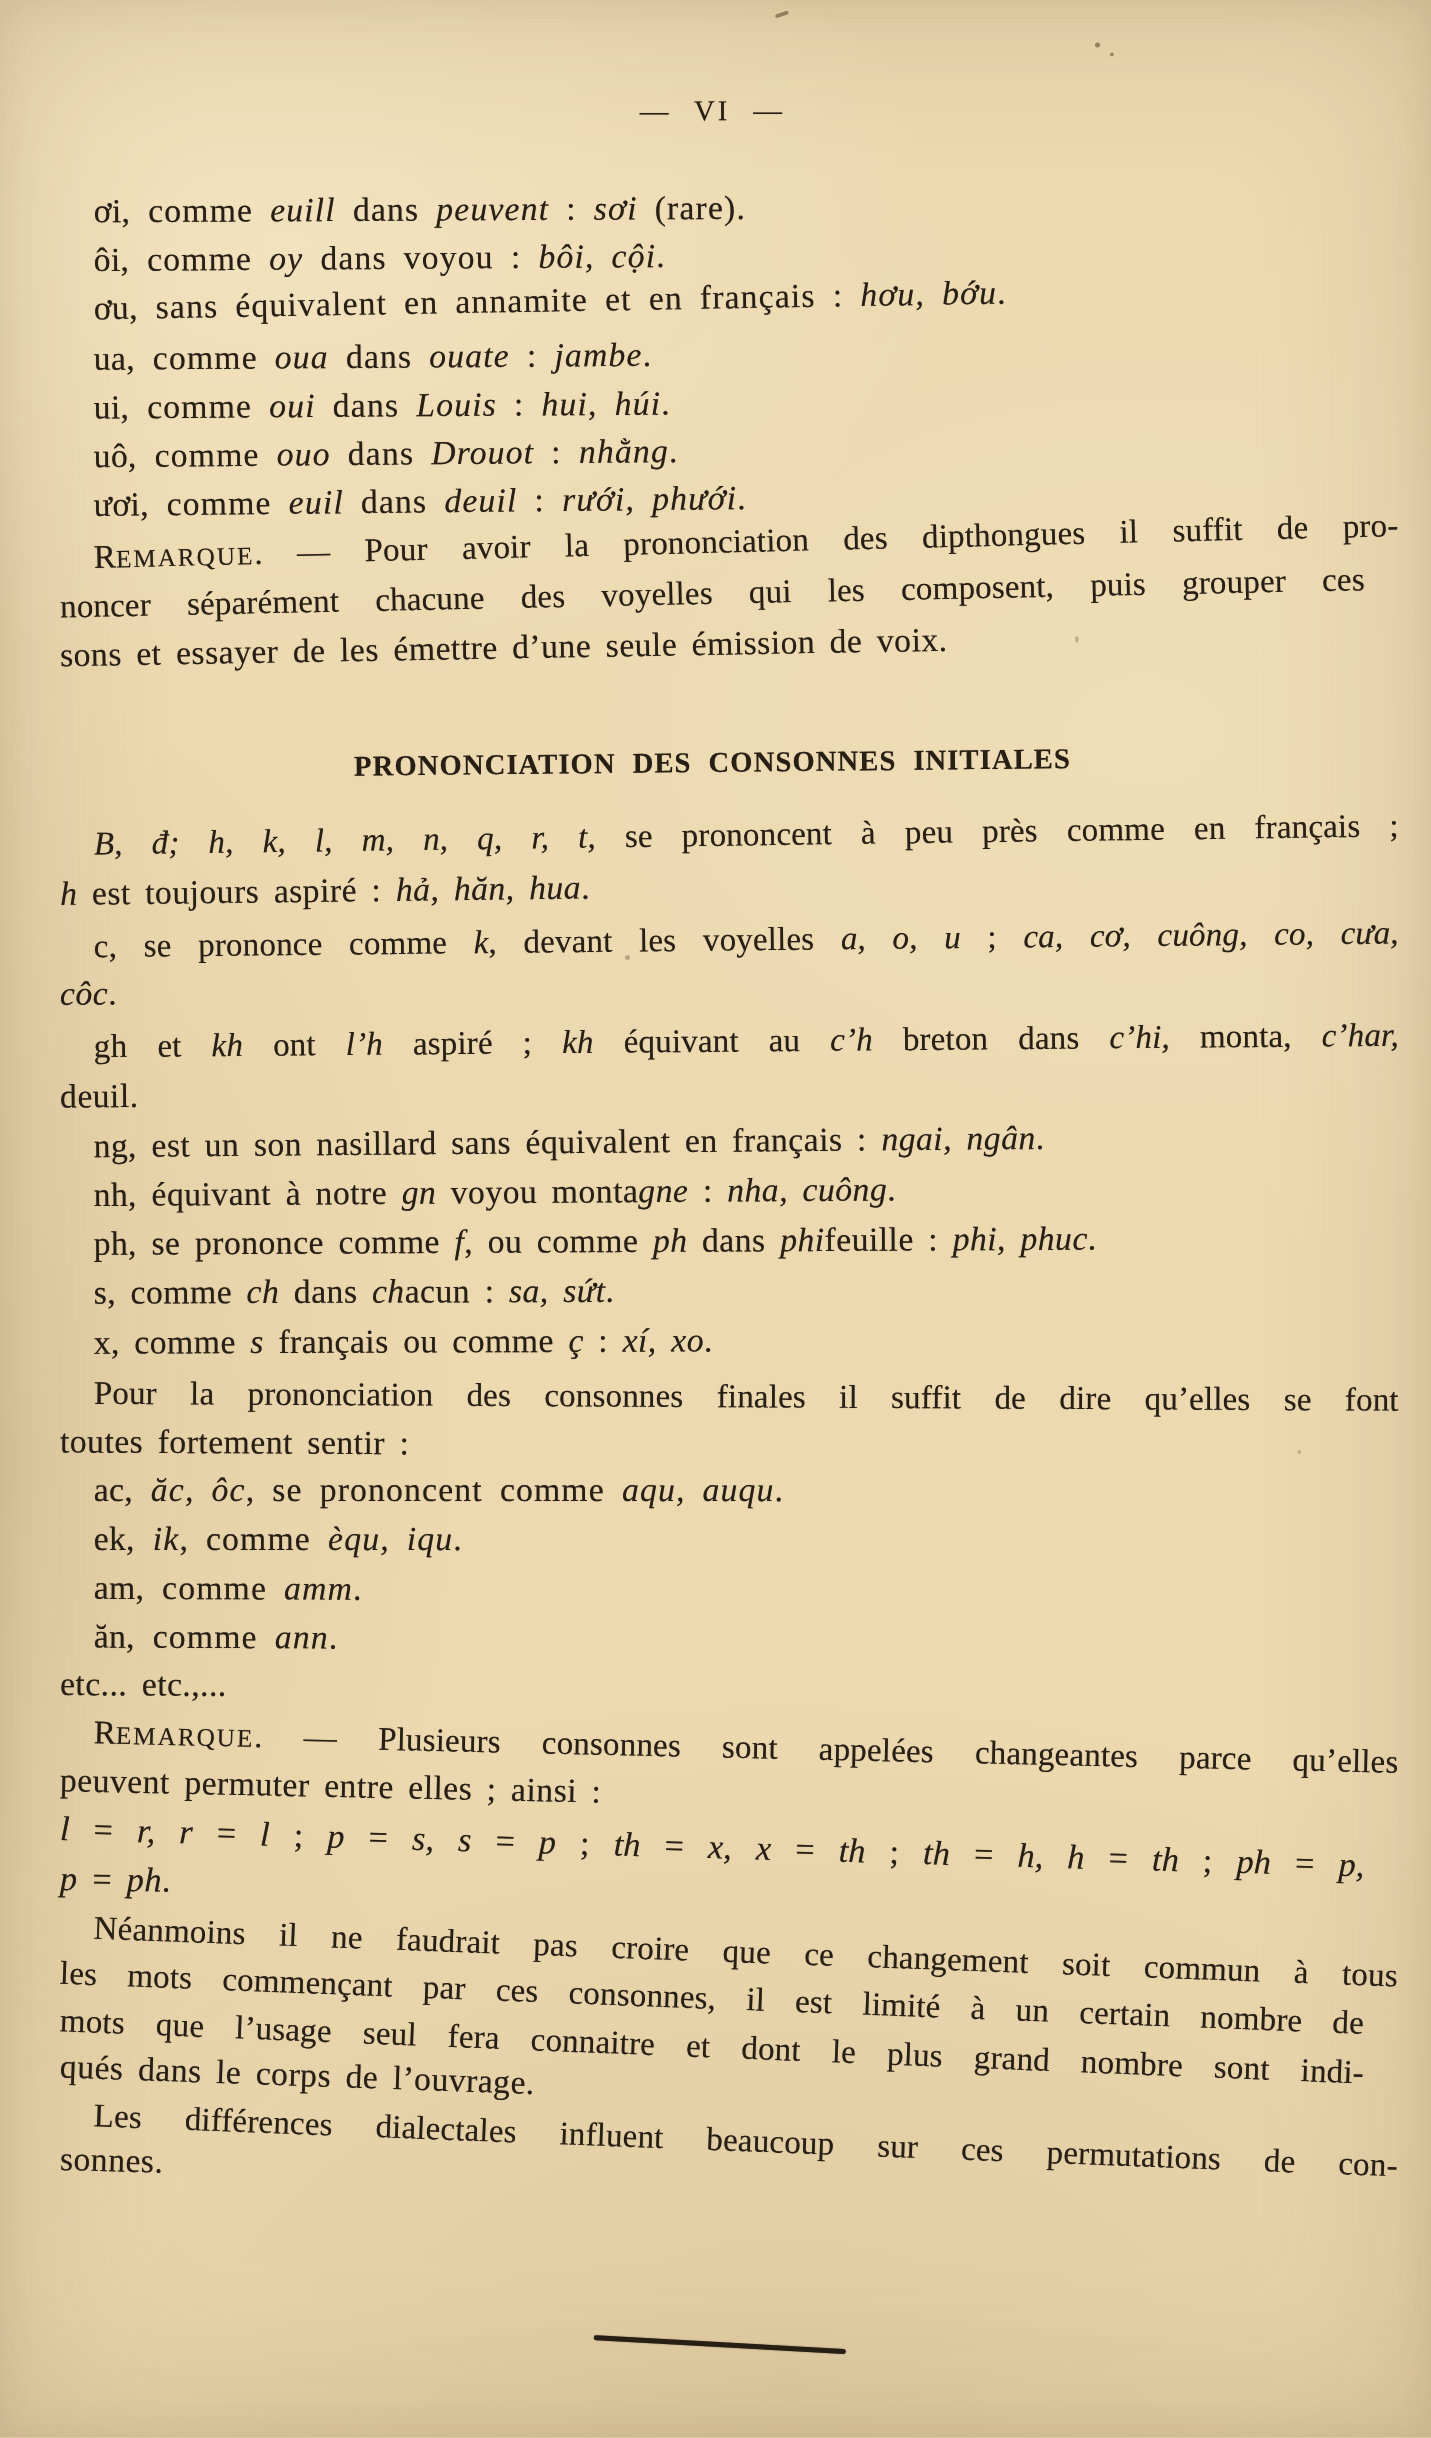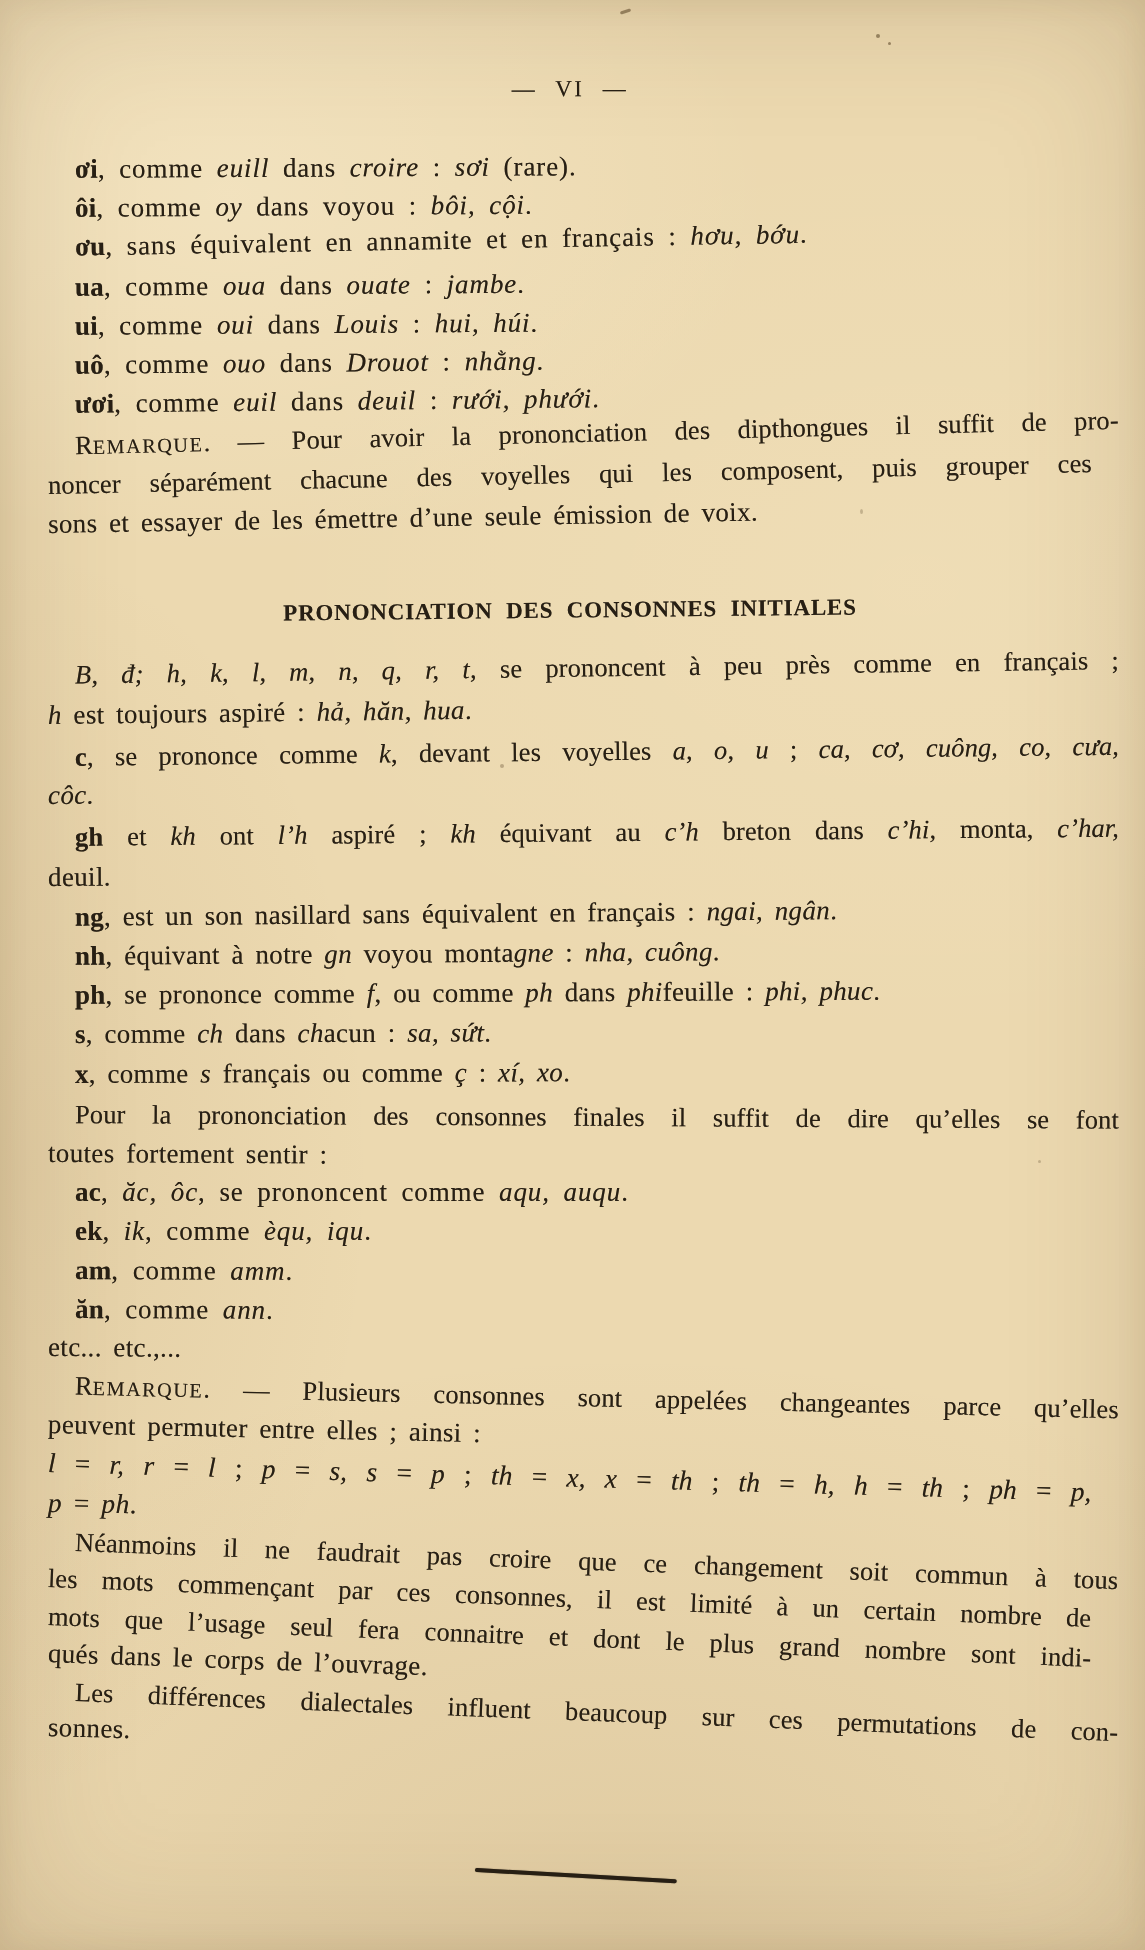--- a/index.html
+++ b/index.html
@@ -25,21 +25,21 @@
     position:absolute;left:48px;width:1044px;
     font-size:27px;line-height:38px;letter-spacing:.35px;word-spacing:4.5px;
     color:var(--ink,#271f14);
     white-space:nowrap;
     transform:rotate(var(--r,0deg));transform-origin:0 50%;
     text-shadow:0 0 .6px rgba(42,32,18,.55);
   }
   .ind{padding-left:27px;}
   .j{text-align:justify;text-align-last:justify;font-size:26.5px;letter-spacing:.1px;word-spacing:2px;}
   .wide{letter-spacing:.9px;word-spacing:6px;}
-  .s-b{font-weight:700;letter-spacing:.2px;}
+  .s-b{font-weight:400;letter-spacing:.2px;}
   .s-i{font-style:italic;}
   .s-sc{font-size:.76em;letter-spacing:1.6px;}
   .pagenum{
     top:72px;text-align:center;font-size:23px;font-weight:400;
     letter-spacing:2.5px;word-spacing:10px;
   }
   .heading{
     top:597px;text-align:center;font-weight:700;font-size:23px;
     letter-spacing:.8px;word-spacing:7px;white-space:nowrap;
   }
@@ -52,21 +52,21 @@
   }
   .speck{position:absolute;background:rgba(85,65,35,.55);border-radius:50%;}
 </style>
 </head>
 <body>
 
 <div class="page">
 
   <div class="ln pagenum" style="--r:-0.2deg">— VI —</div>
 
-  <div class="ln ind wide" style="top:150px;--r:-0.3deg"><span class="s-b">ơi</span><span>, comme </span><span class="s-i">euill</span><span> dans </span><span class="s-i">croire</span><span> : </span><span class="s-i">sơi</span><span> (rare).</span></div>
+  <div class="ln ind wide" style="top:150px;--r:-0.3deg"><span class="s-b">ơi</span><span>, comme </span><span class="s-i">euill</span><span> dans </span><span class="s-i">peuvent</span><span> : </span><span class="s-i">sơi</span><span> (rare).</span></div>
   <div class="ln ind wide" style="top:189px;--r:-0.4deg"><span class="s-b">ôi</span><span>, comme </span><span class="s-i">oy</span><span> dans voyou : </span><span class="s-i">bôi, cội</span><span>.</span></div>
   <div class="ln ind wide" style="top:228px;--r:-1deg"><span class="s-b">ơu</span><span>, sans équivalent en annamite et en français : </span><span class="s-i">hơu, bớu</span><span>.</span></div>
   <div class="ln ind wide" style="top:268px;--r:-0.4deg"><span class="s-b">ua</span><span>, comme </span><span class="s-i">oua</span><span> dans </span><span class="s-i">ouate</span><span> : </span><span class="s-i">jambe</span><span>.</span></div>
   <div class="ln ind wide" style="top:307px;--r:-0.4deg"><span class="s-b">ui</span><span>, comme </span><span class="s-i">oui</span><span> dans </span><span class="s-i">Louis</span><span> : </span><span class="s-i">hui, húi</span><span>.</span></div>
   <div class="ln ind wide" style="top:346px;--r:-0.5deg"><span class="s-b">uô</span><span>, comme </span><span class="s-i">ouo</span><span> dans </span><span class="s-i">Drouot</span><span> : </span><span class="s-i">nhằng</span><span>.</span></div>
   <div class="ln ind wide" style="top:385px;--r:-0.6deg"><span class="s-b">ươi</span><span>, comme </span><span class="s-i">euil</span><span> dans </span><span class="s-i">deuil</span><span> : </span><span class="s-i">rưới, phưới</span><span>.</span></div>
 
   <div class="ln ind j" style="top:427px;--r:-1.4deg"><span>R</span><span class="s-sc">EMARQUE</span><span>. — Pour avoir la prononciation des dipthongues il suffit de pro-</span></div>
   <div class="ln j" style="top:466px;--r:-1.2deg"><span>noncer séparément chacune des voyelles qui les composent, puis grouper ces</span></div>
   <div class="ln" style="top:505px;--r:-1deg"><span>sons et essayer de les émettre d’une seule émission de voix.</span></div>

